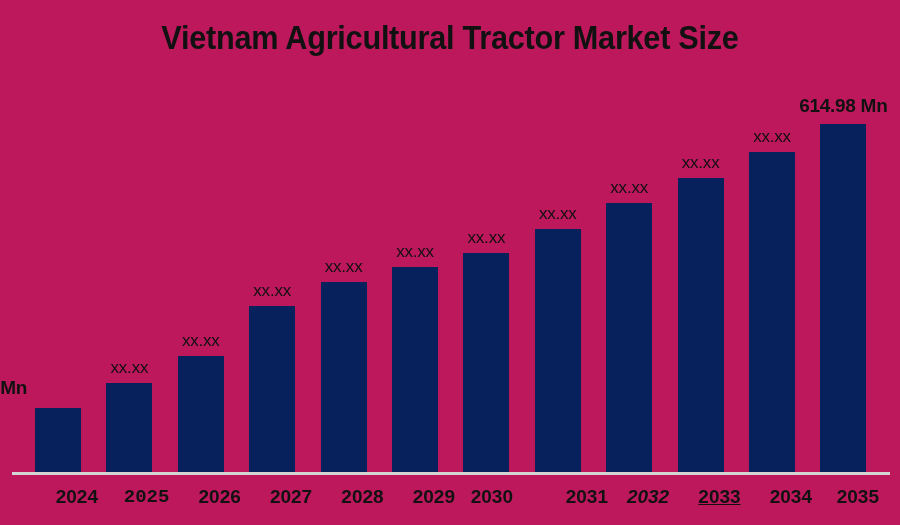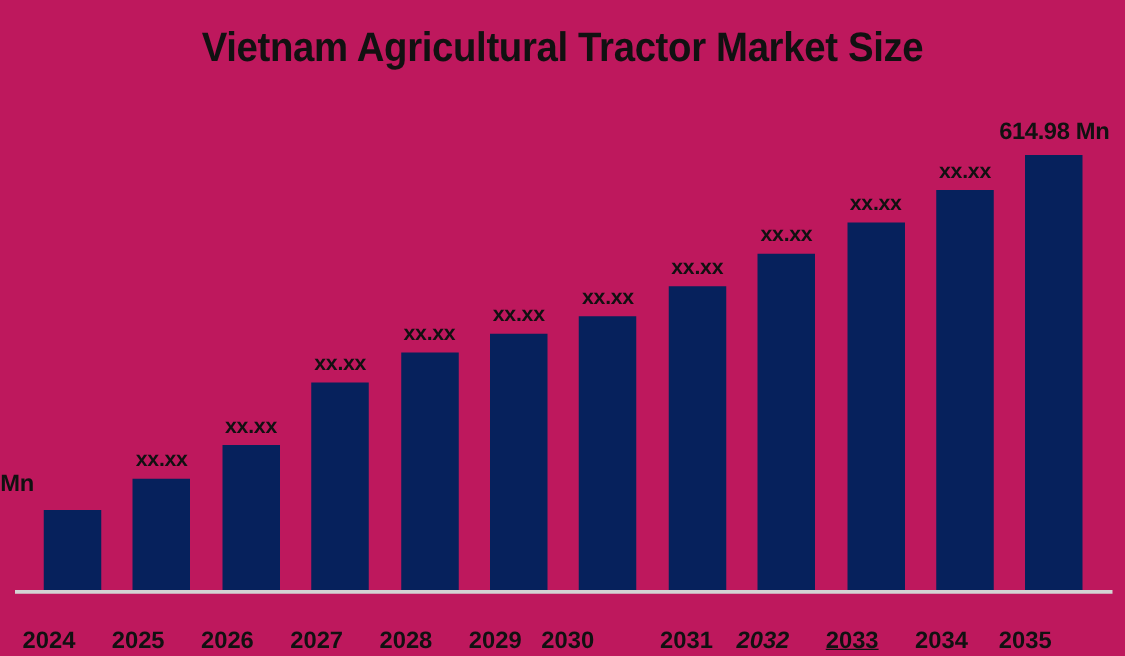--- a/index.html
+++ b/index.html
@@ -58,39 +58,38 @@
   }
   .bar-value-label {
     position: absolute;
     text-align: center;
     font-size: 17px;
     color: #111111;
     white-space: nowrap;
     line-height: 20px;
   }
   .bar-value-label.regular {
-    font-weight: bold;
+    font-weight: normal;
     letter-spacing: -0.2px;
   }
   .bar-value-label.emphasis {
     font-weight: bold;
     font-size: 19px;
     letter-spacing: -0.3px;
   }
   
   .x-tick-label {
     position: absolute;
     top: 484px;
-    text-align: left;
+    text-align: right;
     font-size: 19px;
     font-weight: bold;
     color: #111111;
     line-height: 26px;
     white-space: nowrap;
-    margin-top: 16px;
   }
 </style>
 </head>
 <body>
 
 <div id="chart-root">
 
   <div class="chart-title">Vietnam Agricultural Tractor Market Size</div>
 
   <div class="plot-area">
@@ -118,21 +117,21 @@
         <div class="bar-value-label regular" style="left: 375px; top: 242px; width: 80px; text-align: center;">xx.xx</div>
         <div class="bar-value-label regular" style="left: 446.4px; top: 228px; width: 80px; text-align: center;">xx.xx</div>
         <div class="bar-value-label regular" style="left: 517.8px; top: 204px; width: 80px; text-align: center;">xx.xx</div>
         <div class="bar-value-label regular" style="left: 589.2px; top: 178px; width: 80px; text-align: center;">xx.xx</div>
         <div class="bar-value-label regular" style="left: 660.6px; top: 153px; width: 80px; text-align: center;">xx.xx</div>
         <div class="bar-value-label regular" style="left: 732px; top: 127px; width: 80px; text-align: center;">xx.xx</div>
         <div class="bar-value-label emphasis" style="left: 783.4px; top: 96px; width: 120px; text-align: center;">614.98 Mn</div>
       </div>
     <div id="xticks-layer">
         <div class="x-tick-label" style="left: 18px; width: 80px;">2024</div>
-        <div class="x-tick-label" style="left: 89.4px; width: 80px;">2025</div>
+        <div class="x-tick-label" style="left: 89.4px; width: 80px; font-family: Liberation Mono, monospace;">2025</div>
         <div class="x-tick-label" style="left: 160.8px; width: 80px;">2026</div>
         <div class="x-tick-label" style="left: 232.2px; width: 80px;">2027</div>
         <div class="x-tick-label" style="left: 303.6px; width: 80px;">2028</div>
         <div class="x-tick-label" style="left: 375px; width: 80px;">2029</div>
         <div class="x-tick-label" style="left: 433px; width: 80px;">2030</div>
         <div class="x-tick-label" style="left: 528px; width: 80px;">2031</div>
         <div class="x-tick-label" style="left: 589.2px; width: 80px; font-style: italic;">2032</div>
         <div class="x-tick-label" style="left: 660.6px; width: 80px; text-decoration: underline;">2033</div>
         <div class="x-tick-label" style="left: 732px; width: 80px;">2034</div>
         <div class="x-tick-label" style="left: 799px; width: 80px;">2035</div>

